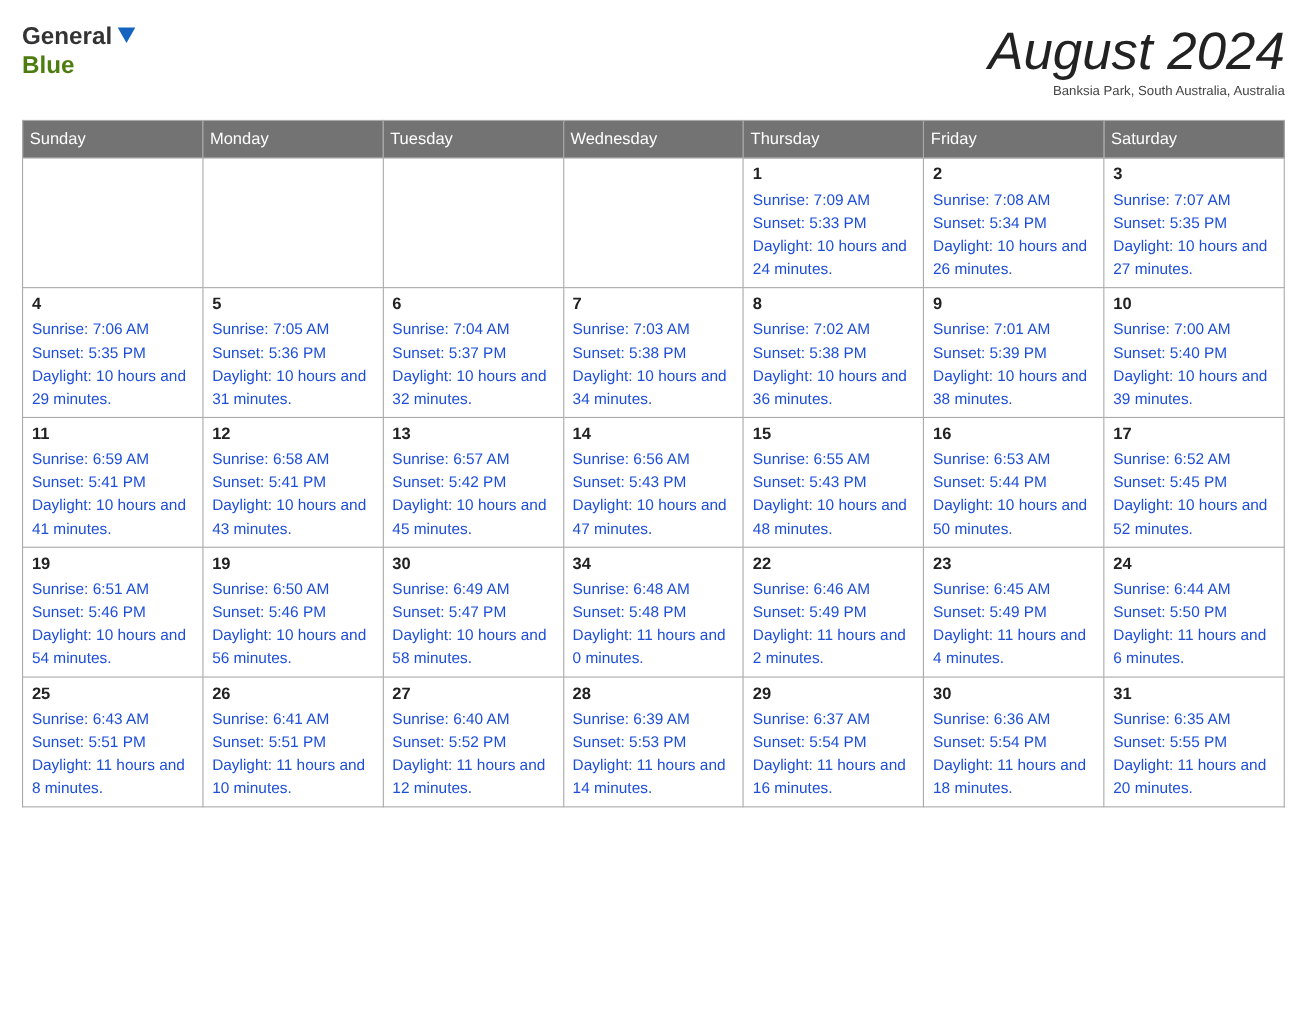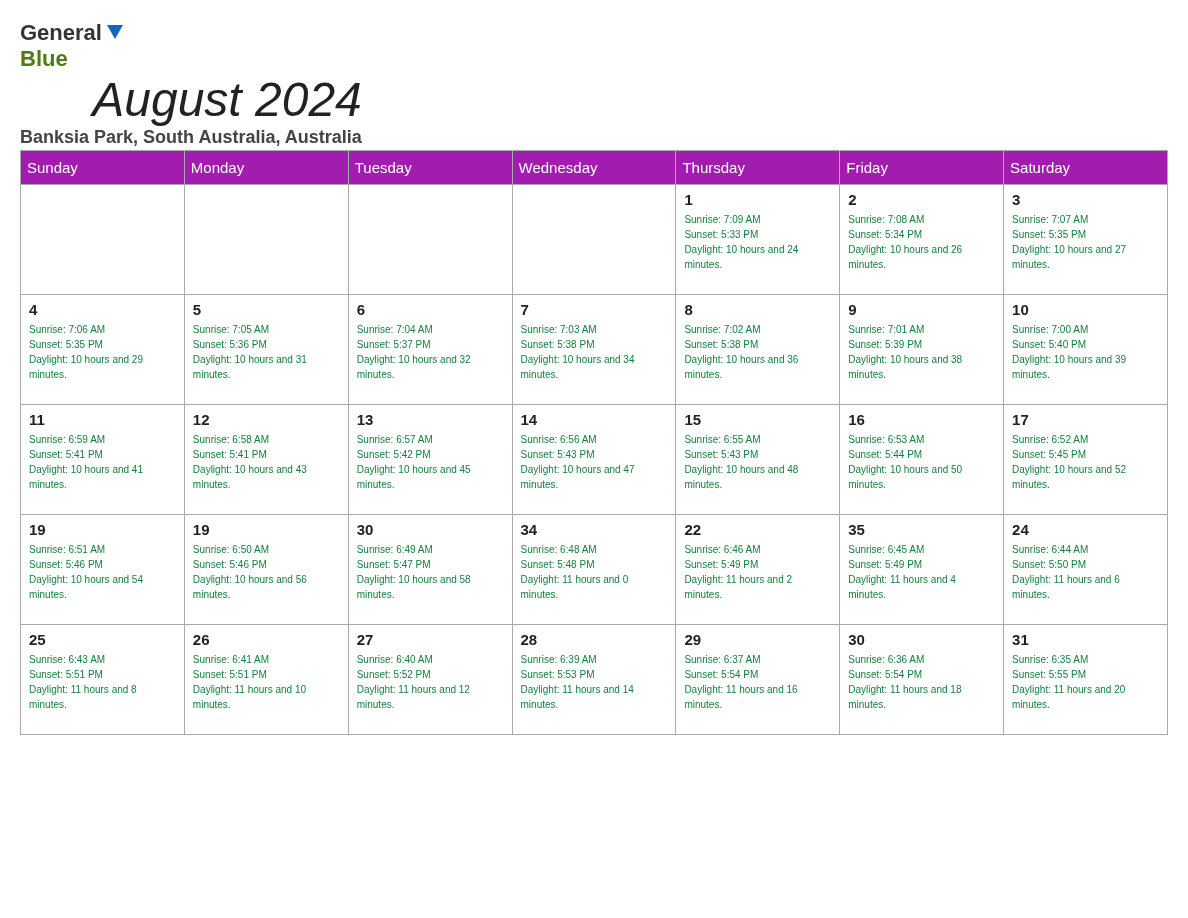--- a/index.html
+++ b/index.html
@@ -7,22 +7,21 @@
       font-family: Arial, sans-serif;
       background: #fff;
       padding: 20px;
       width: 1188px;
       min-height: 918px;
     }
     .header-area {
       display: flex;
       justify-content: space-between;
       align-items: flex-start;
-      margin-bottom: 2px;
-      flex-direction: column;
+      margin-bottom: 20px;
     }
     .logo-text-general {
       font-size: 22px;
       font-weight: bold;
       color: #333;
     }
     .logo-text-blue {
       font-size: 22px;
       font-weight: bold;
       color: #4d7c0f;
@@ -30,31 +29,30 @@
     .title-area {
       text-align: right;
     }
     .month-title {
       font-size: 48px;
       font-weight: normal;
       color: #222;
       font-style: italic;
     }
     .location-subtitle {
-      font-size: 18px;
+      font-size: 12px;
       color: #444;
-      font-weight: bold;
     }
     .calendar-table {
       width: 100%;
       border-collapse: collapse;
       border: 1px solid #aaa;
     }
     .calendar-table th {
-      background-color: #a21caf;
+      background-color: #737373;
       color: #fff;
       padding: 8px 6px;
       font-size: 15px;
       font-weight: normal;
       border: 1px solid #aaa;
       text-align: left;
     }
     .calendar-table td {
       border: 1px solid #aaa;
       vertical-align: top;
@@ -65,22 +63,22 @@
       color: #222;
     }
     .day-number {
       font-size: 15px;
       font-weight: bold;
       color: #222;
       display: block;
       margin-bottom: 4px;
     }
     .day-info {
-      font-size: 10px;
-      color: #15803d;
+      font-size: 14px;
+      color: #1d4ed8;
       line-height: 1.5;
     }
     .empty-cell {
       background: #fff;
     }
     .logo-wrapper {
       display: flex;
       flex-direction: column;
     }
     .logo-line1 {
@@ -221,21 +219,21 @@
         </td>
         <td>
           <span class="day-number">34</span>
           <div class="day-info">Sunrise: 6:48 AM<br>Sunset: 5:48 PM<br>Daylight: 11 hours and 0 minutes.</div>
         </td>
         <td>
           <span class="day-number">22</span>
           <div class="day-info">Sunrise: 6:46 AM<br>Sunset: 5:49 PM<br>Daylight: 11 hours and 2 minutes.</div>
         </td>
         <td>
-          <span class="day-number">35</span>
+          <span class="day-number">23</span>
           <div class="day-info">Sunrise: 6:45 AM<br>Sunset: 5:49 PM<br>Daylight: 11 hours and 4 minutes.</div>
         </td>
         <td>
           <span class="day-number">24</span>
           <div class="day-info">Sunrise: 6:44 AM<br>Sunset: 5:50 PM<br>Daylight: 11 hours and 6 minutes.</div>
         </td>
       </tr>
       <tr>
         <td>
           <span class="day-number">25</span>

